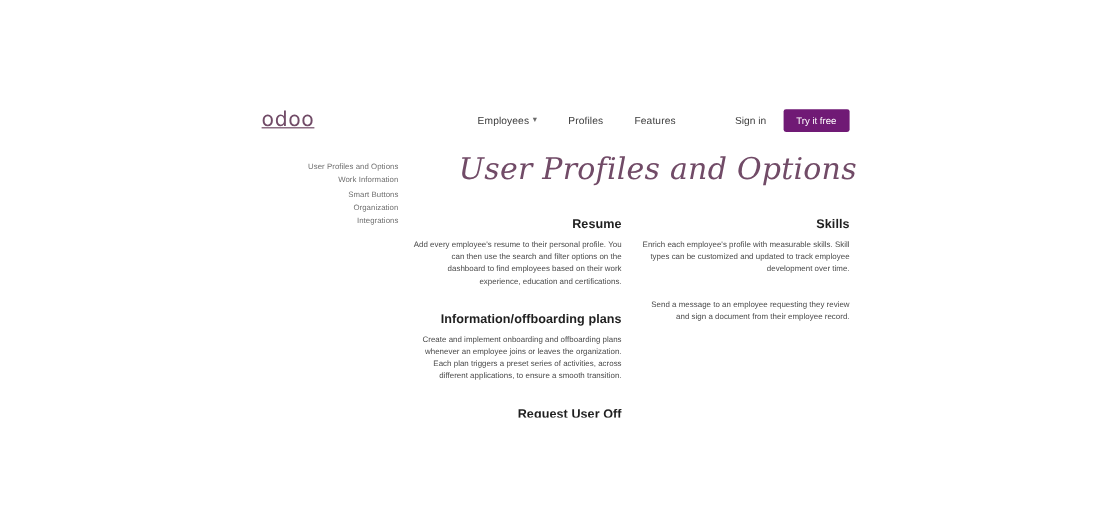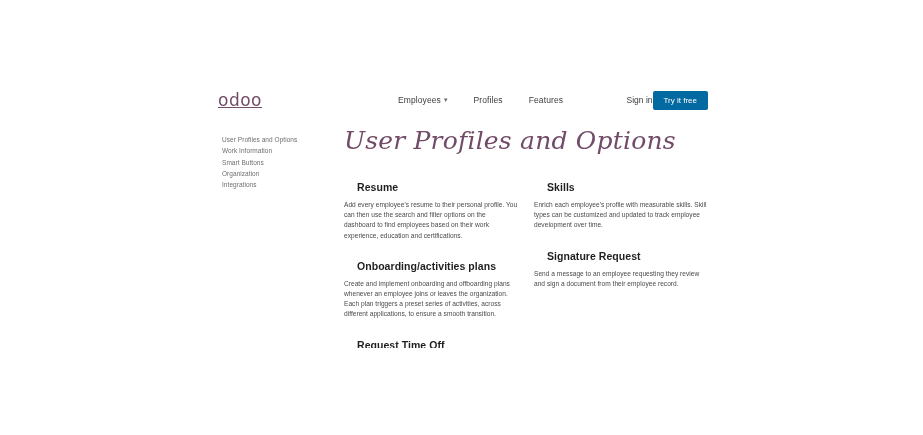--- a/index.html
+++ b/index.html
@@ -1,15 +1,15 @@
 <!DOCTYPE html>
 <html><head>
 <meta charset="utf-8">
 <style>
-  * { box-sizing: border-box; }
+  * { box-sizing: border-box; text-align: right; }
   html, body {
     margin: 0;
     padding: 0;
     width: 923px;
     height: 435px;
     background: #ffffff;
     font-family: "Liberation Sans", sans-serif;
     color: #1a1a1a;
     overflow: hidden;
   }
@@ -66,31 +66,32 @@
     color: #6b6b6b;
     transform: translateY(-1px);
   }
   .nav-right {
     position: absolute;
     right: 215px;
     top: 0;
     height: 32px;
     display: flex;
     align-items: center;
+    gap: 14px;
   }
   .signin {
     font-size: 8.5px;
     color: #3b3b3b;
     text-decoration: none;
   }
   .btn-try {
     display: inline-flex;
     align-items: center;
     justify-content: center;
-    background: #0369a1;
+    background: #701a75;
     color: #ffffff;
     font-size: 8px;
     padding: 5px 11px;
     border: none;
     border-radius: 2px;
     cursor: pointer;
     white-space: nowrap;
     font-family: "Liberation Sans", sans-serif;
   }
 
@@ -194,36 +195,35 @@
   <div class="content">
     <h1 class="page-title">User Profiles and Options</h1>
 
     <div class="cols">
       <div class="col col-left">
         <div class="feature">
           <h3>Resume</h3>
           <p>Add every employee's resume to their personal profile. You can then use the search and filter options on the dashboard to find employees based on their work experience, education and certifications.</p>
         </div>
         <div class="feature">
-          <h3>Onboarding/activities plans</h3>
+          <h3>Information/offboarding plans</h3>
           <p>Create and implement onboarding and offboarding plans whenever an employee joins or leaves the organization. Each plan triggers a preset series of activities, across different applications, to ensure a smooth transition.</p>
         </div>
         <div class="feature">
-          <h3>Request Time Off</h3>
+          <h3>Request User Off</h3>
           <p>Allow employees to request time off directly from their employee profile or record, without opening the Time Off application.</p>
         </div>
       </div>
 
       <div class="col col-right">
         <div class="feature">
           <h3>Skills</h3>
           <p>Enrich each employee's profile with measurable skills. Skill types can be customized and updated to track employee development over time.</p>
         </div>
         <div class="feature">
-          <h3>Signature Request</h3>
           <p>Send a message to an employee requesting they review and sign a document from their employee record.</p>
         </div>
       </div>
     </div>
   </div>
 
   <div class="clip-bottom"></div>
 </div>
 
 </body></html>

